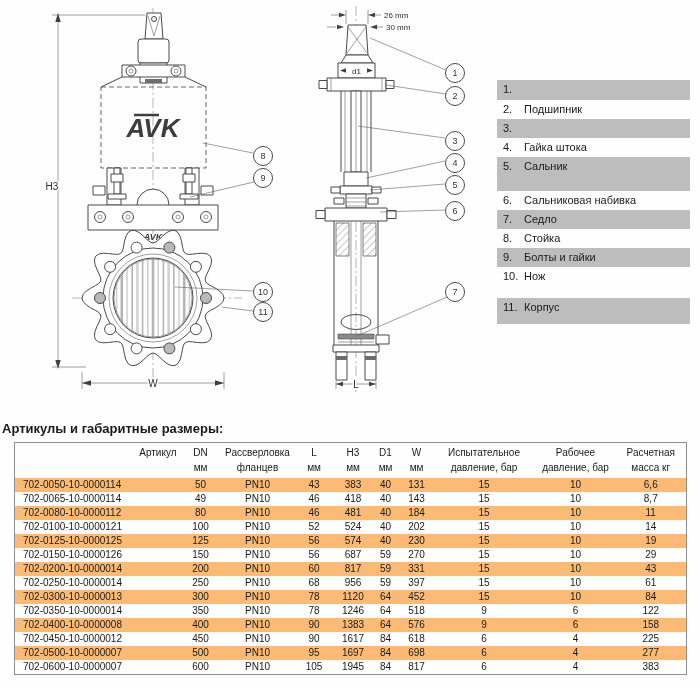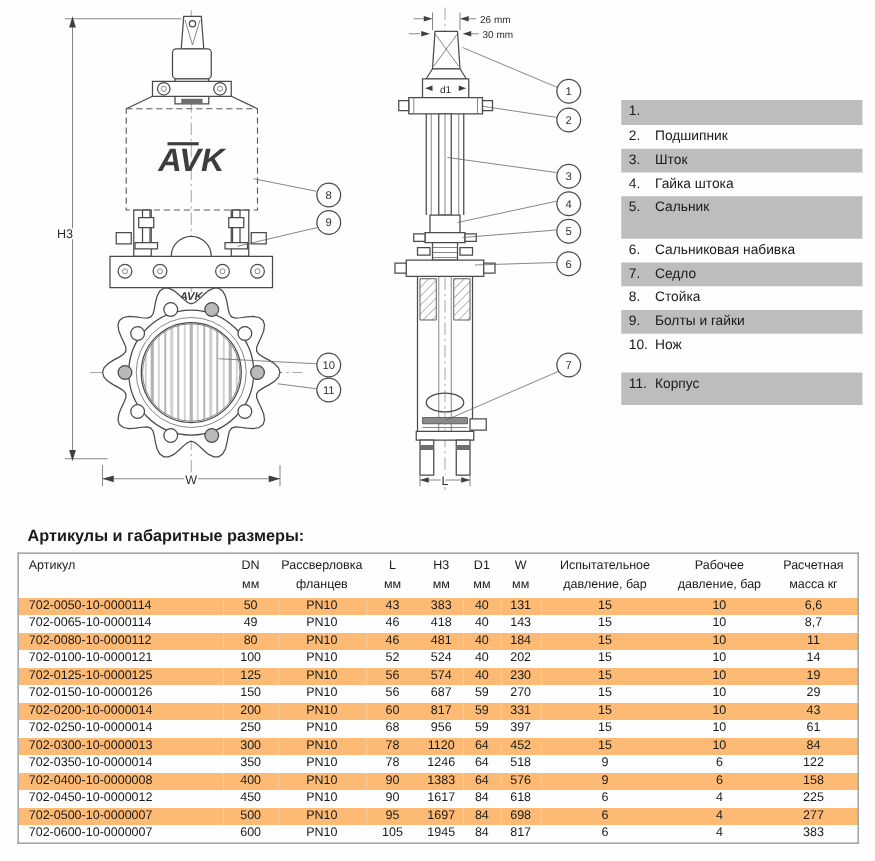--- a/index.html
+++ b/index.html
@@ -23,26 +23,26 @@
   .logosm{font-size:9px;font-weight:bold;font-style:italic;fill:#3d3d3d;text-anchor:middle;}
 
   
   .legend{position:absolute;left:497px;top:80px;width:193px;font-size:11px;}
   .legend-row{display:flex;align-items:flex-start;padding-top:2px;box-sizing:border-box;line-height:14px;}
   .legend-row.shaded{background:#bdbdbd;}
   .lg-num{width:27px;flex:0 0 27px;padding-left:6px;box-sizing:border-box;}
   .lg-label{flex:1;}
 
   
-  .table-title{position:absolute;left:22px;top:421px;font-size:13px;font-weight:bold;}
+  .table-title{position:absolute;left:2px;top:421px;font-size:13px;font-weight:bold;}
   .spec-table{position:absolute;left:14px;top:442px;width:672px;border-collapse:collapse;
               border:1px solid #8f8f8f;font-size:10px;table-layout:fixed;}
   .spec-table th{font-weight:normal;padding:2px 2px 3px;text-align:center;vertical-align:top;}
   .spec-table th div{line-height:15px;}
-  .spec-table th.c-first{text-align:left;padding-left:8px;}
+  .spec-table th.c-first{text-align:right;padding-left:8px;}
   .spec-table td{height:14px;line-height:14px;padding:0 2px;text-align:center;white-space:nowrap;overflow:hidden;}
   .spec-table td.artikel{text-align:left;padding-left:8px;}
   .spec-table tr.shaded{background:#fdba74;}
 </style>
 </head>
 <body>
 
 <div class="page">
 
   <svg width="700" height="420" viewBox="0 0 700 420">
@@ -306,21 +306,20 @@
   <div class="legend" id="legendBox">
       <div class="legend-row shaded" style="height: 20px;">
         <span class="lg-num">1.</span>
       </div>
       <div class="legend-row" style="height: 19px;">
         <span class="lg-num">2.</span>
         <span class="lg-label">Подшипник</span>
       </div>
       <div class="legend-row shaded" style="height: 19px;">
         <span class="lg-num">3.</span>
-        <span class="lg-label">Шток</span>
       </div>
       <div class="legend-row" style="height: 19px;">
         <span class="lg-num">4.</span>
         <span class="lg-label">Гайка штока</span>
       </div>
       <div class="legend-row shaded" style="height: 34px;">
         <span class="lg-num">5.</span>
         <span class="lg-label">Сальник</span>
       </div>
       <div class="legend-row" style="height: 19px;">

